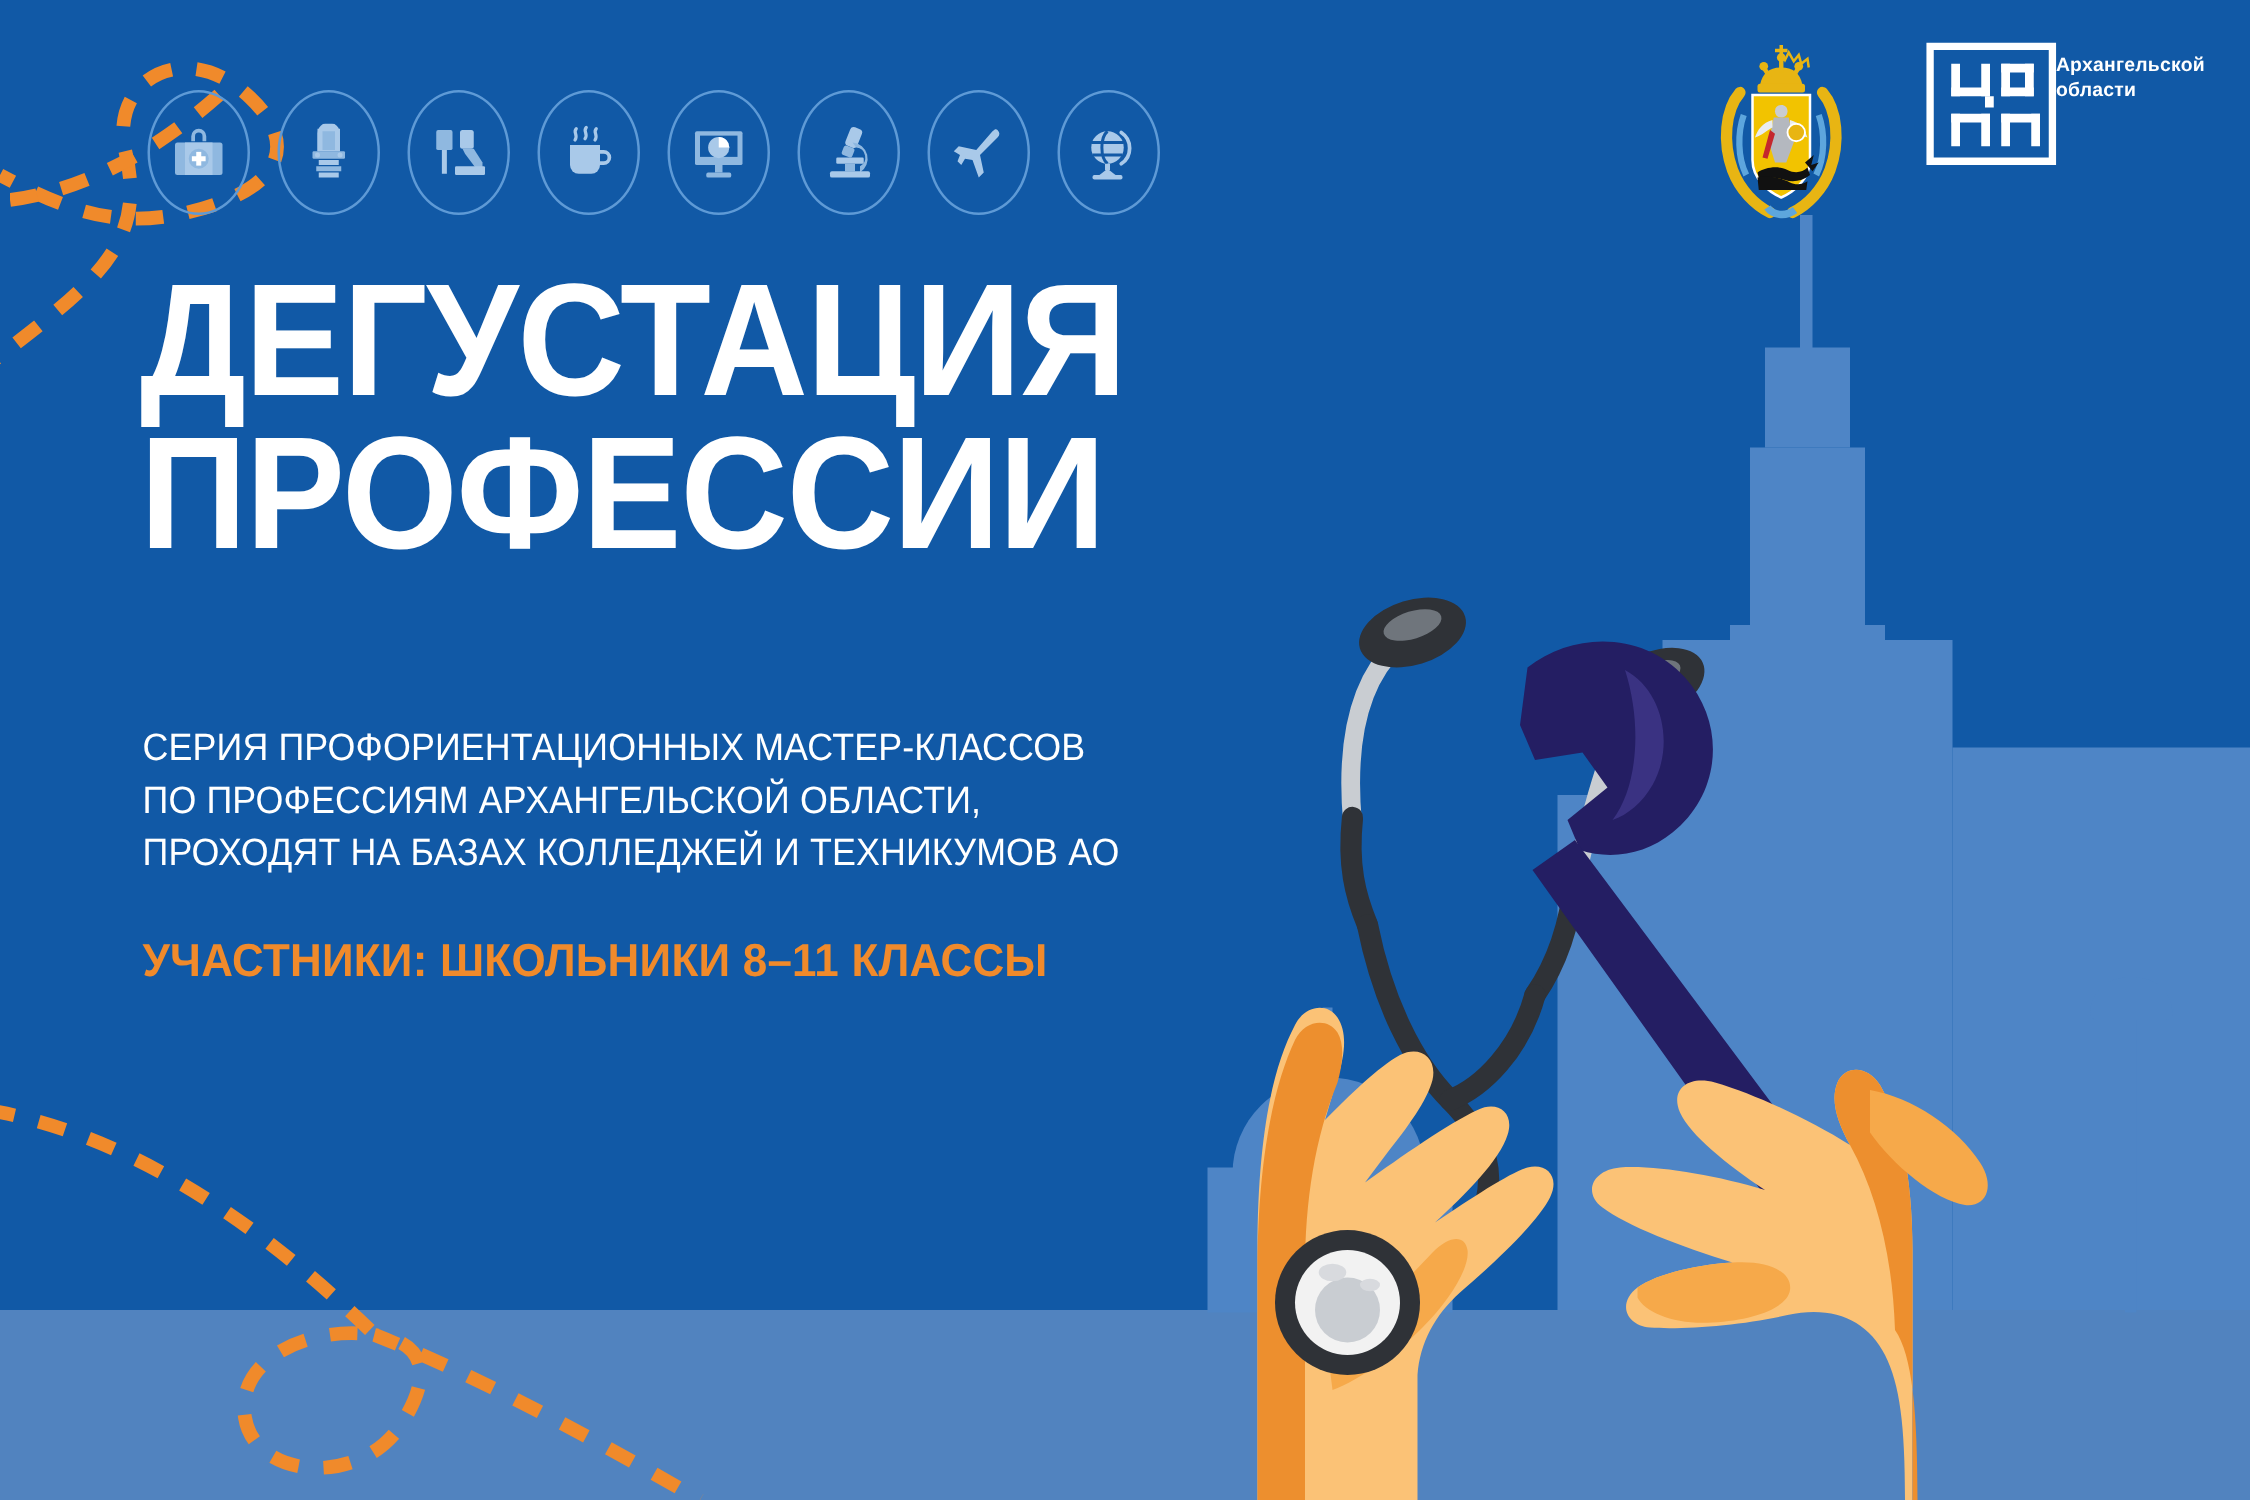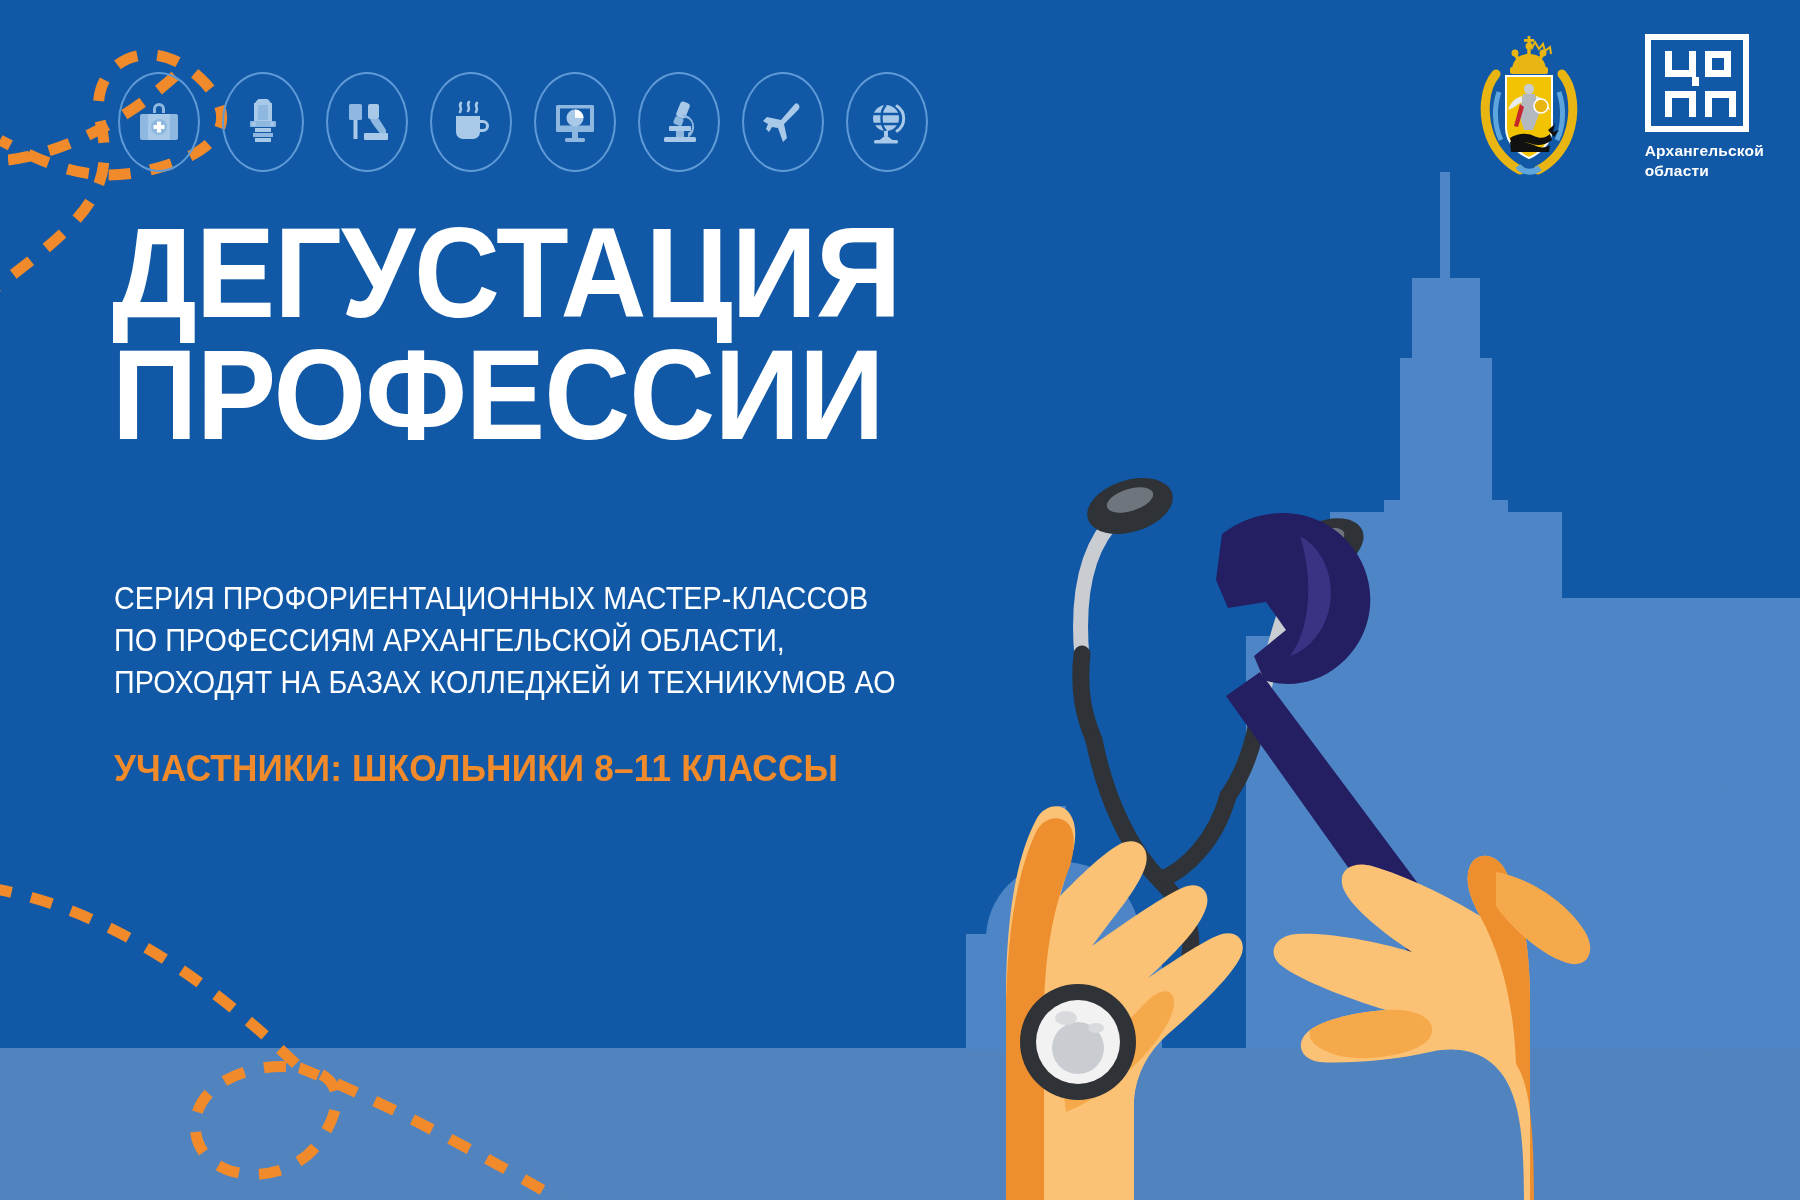--- a/index.html
+++ b/index.html
@@ -33,21 +33,21 @@
   
   .icon-row{position:absolute;left:118px;top:72px;display:flex;gap:22px;}
   .icon-bubble{
     width:78px;height:96px;border:2.5px solid #5e9ad6;border-radius:50%;
     display:flex;align-items:center;justify-content:center;
   }
   .icon-bubble svg{display:block;}
   
   .logos{position:absolute;right:36px;top:34px;display:flex;align-items:flex-start;gap:38px;}
   .coat{width:126px;height:150px;}
-  .copp{display:flex;flex-direction:column;align-items:flex-start;margin-left:15px;}
+  .copp{display:flex;flex-direction:row;align-items:flex-start;margin-left:15px;}
   .copp-mark{width:104px;height:98px;}
   .copp-text{color:#ffffff;font-size:15.5px;font-weight:bold;line-height:1.28;margin-top:9px;letter-spacing:.2px;}
   
   .headline{
     position:absolute;left:112px;top:212px;width:1020px;
     color:#ffffff;font-weight:bold;font-size:128px;line-height:.955;
     letter-spacing:-1px;
     transform:scaleX(.93);transform-origin:left top;
   }
   .headline div{white-space:nowrap;}

